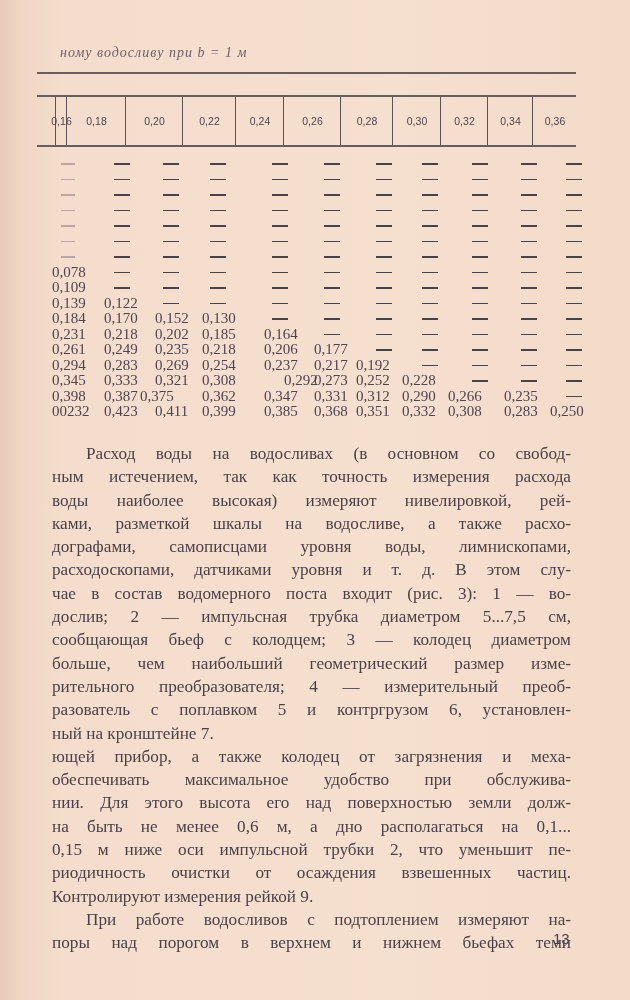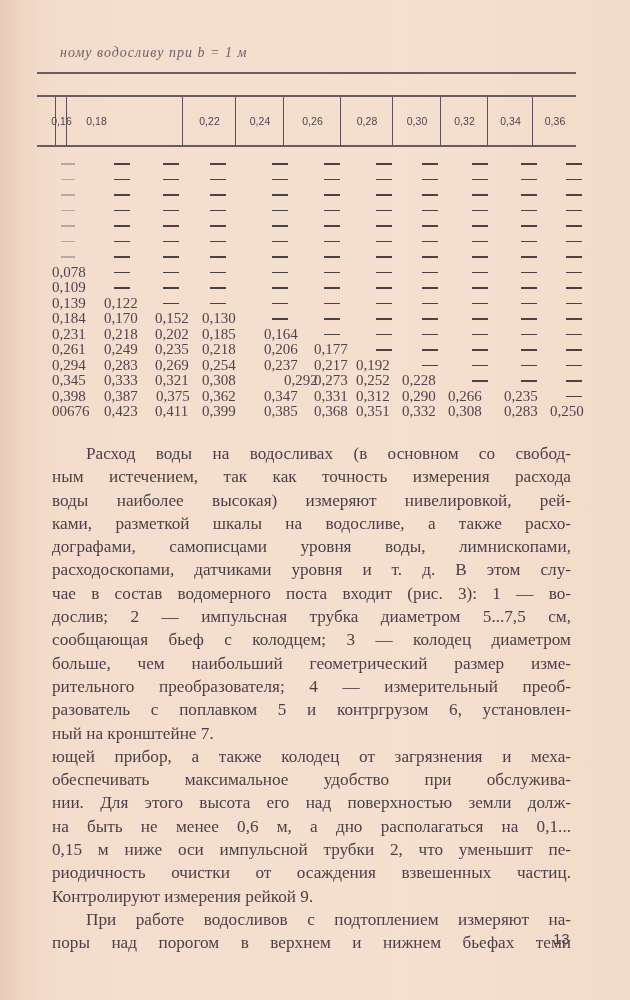--- a/index.html
+++ b/index.html
@@ -48,20 +48,21 @@
 </head>
 <body>
 
 <div class="caption">ному водосливу при b = 1 м</div>
 
 <div class="rule" style="top:72px;"></div>
 <div class="rule" style="top:95px;"></div>
 <div class="header-row" id="header-row">
     <div class="hcell sep" style="left: 18px; width: 11px;">0,16</div>
     <div class="hcell sep" style="left: 29px; width: 59px;">0,18</div>
+    <div class="hcell sep" style="left: 88px; width: 57px;">0,20</div>
     <div class="hcell sep" style="left: 145px; width: 53px;">0,22</div>
     <div class="hcell sep" style="left: 198px; width: 48px;">0,24</div>
     <div class="hcell sep" style="left: 246px; width: 57px;">0,26</div>
     <div class="hcell sep" style="left: 303px; width: 52px;">0,28</div>
     <div class="hcell sep" style="left: 355px; width: 48px;">0,30</div>
     <div class="hcell sep" style="left: 403px; width: 47px;">0,32</div>
     <div class="hcell sep" style="left: 450px; width: 45px;">0,34</div>
     <div class="hcell sep" style="left: 495px; width: 44px;">0,36</div>
   </div>
 <div class="rule" style="top:145px;"></div>
@@ -258,32 +259,32 @@
       <div class="cell" style="left: 262px;">0,273</div>
       <div class="cell" style="left: 304px;">0,252</div>
       <div class="cell" style="left: 350px;">0,228</div>
       <div class="cell" style="left: 420px; color: transparent; font-size: 1px;">—<span class="dash" style="position: absolute; left: 0px; top: 7px; margin-top: 0px;"></span></div>
       <div class="cell" style="left: 469px; color: transparent; font-size: 1px;">—<span class="dash" style="position: absolute; left: 0px; top: 7px; margin-top: 0px;"></span></div>
       <div class="cell" style="left: 514px; color: transparent; font-size: 1px;">—<span class="dash" style="position: absolute; left: 0px; top: 7px; margin-top: 0px;"></span></div>
     </div>
     <div class="row">
       <div class="cell" style="left: 0px;">0,398</div>
       <div class="cell" style="left: 52px;">0,387</div>
-      <div class="cell" style="left: 104px;">0,375</div>
+      <div class="cell" style="left: 88px;">0,375</div>
       <div class="cell" style="left: 150px;">0,362</div>
       <div class="cell" style="left: 212px;">0,347</div>
       <div class="cell" style="left: 262px;">0,331</div>
       <div class="cell" style="left: 304px;">0,312</div>
       <div class="cell" style="left: 350px;">0,290</div>
       <div class="cell" style="left: 396px;">0,266</div>
       <div class="cell" style="left: 452px;">0,235</div>
       <div class="cell" style="left: 514px; color: transparent; font-size: 1px;">—<span class="dash" style="position: absolute; left: 0px; top: 7px; margin-top: 0px;"></span></div>
     </div>
     <div class="row">
-      <div class="cell" style="left: 0px;">00676</div>
+      <div class="cell" style="left: 0px;">00232</div>
       <div class="cell" style="left: 52px;">0,423</div>
       <div class="cell" style="left: 103px;">0,411</div>
       <div class="cell" style="left: 150px;">0,399</div>
       <div class="cell" style="left: 212px;">0,385</div>
       <div class="cell" style="left: 262px;">0,368</div>
       <div class="cell" style="left: 304px;">0,351</div>
       <div class="cell" style="left: 350px;">0,332</div>
       <div class="cell" style="left: 396px;">0,308</div>
       <div class="cell" style="left: 452px;">0,283</div>
       <div class="cell" style="left: 498px;">0,250</div>

